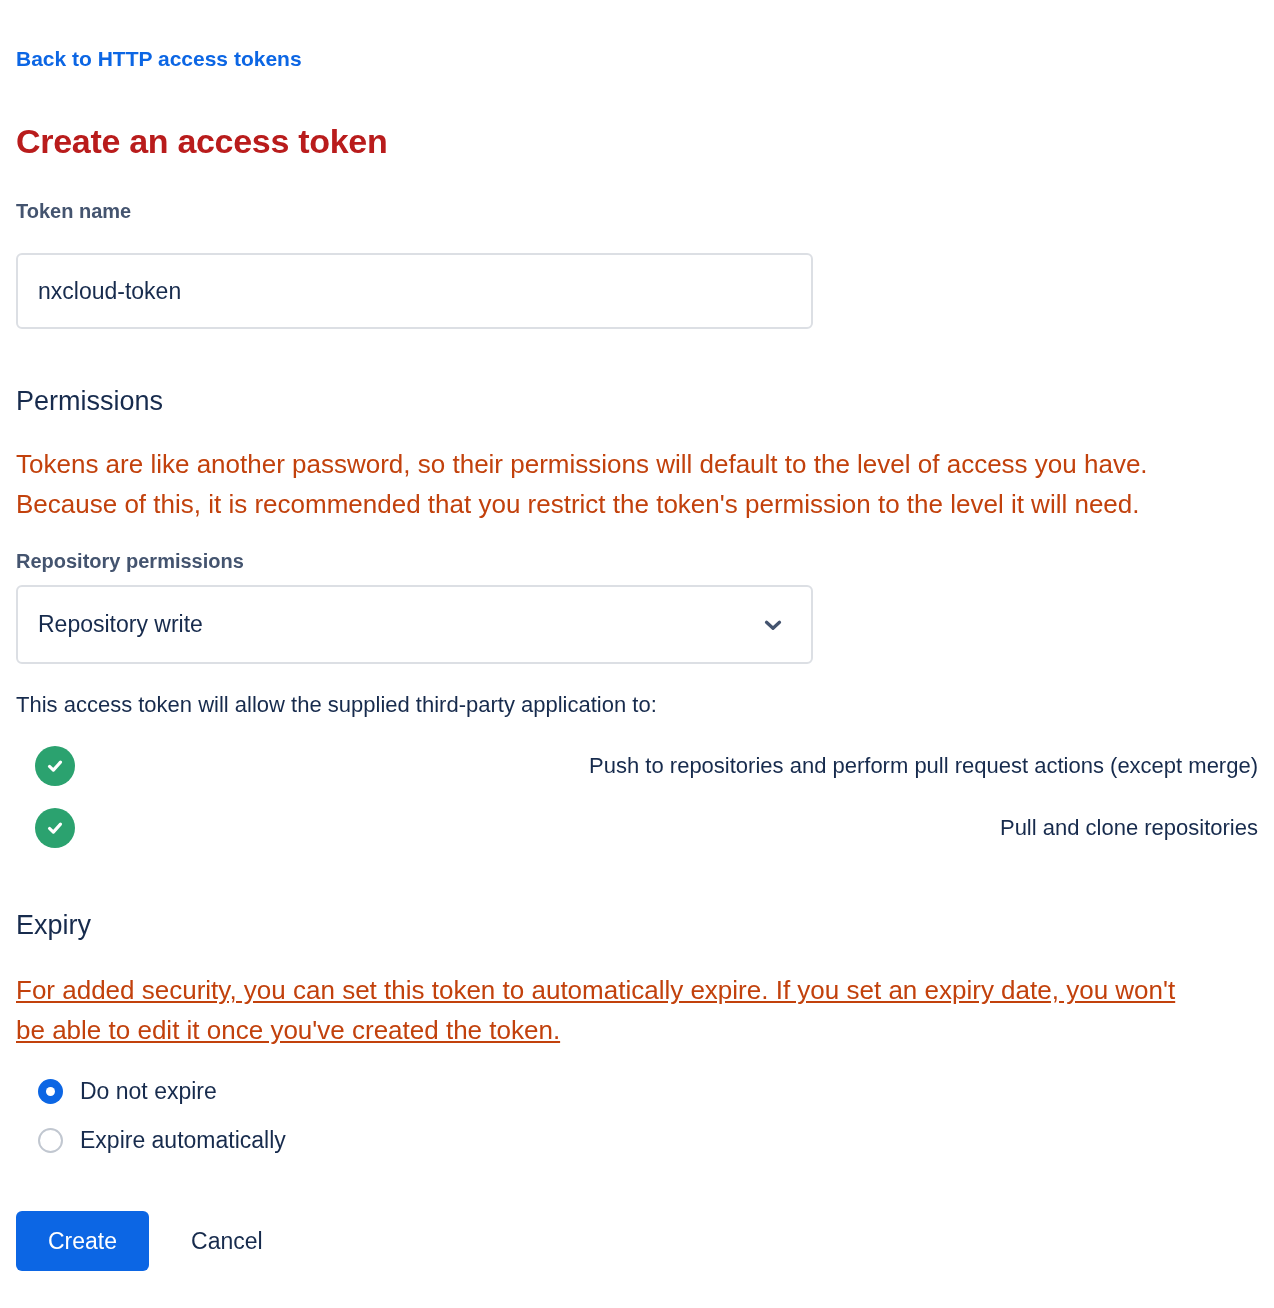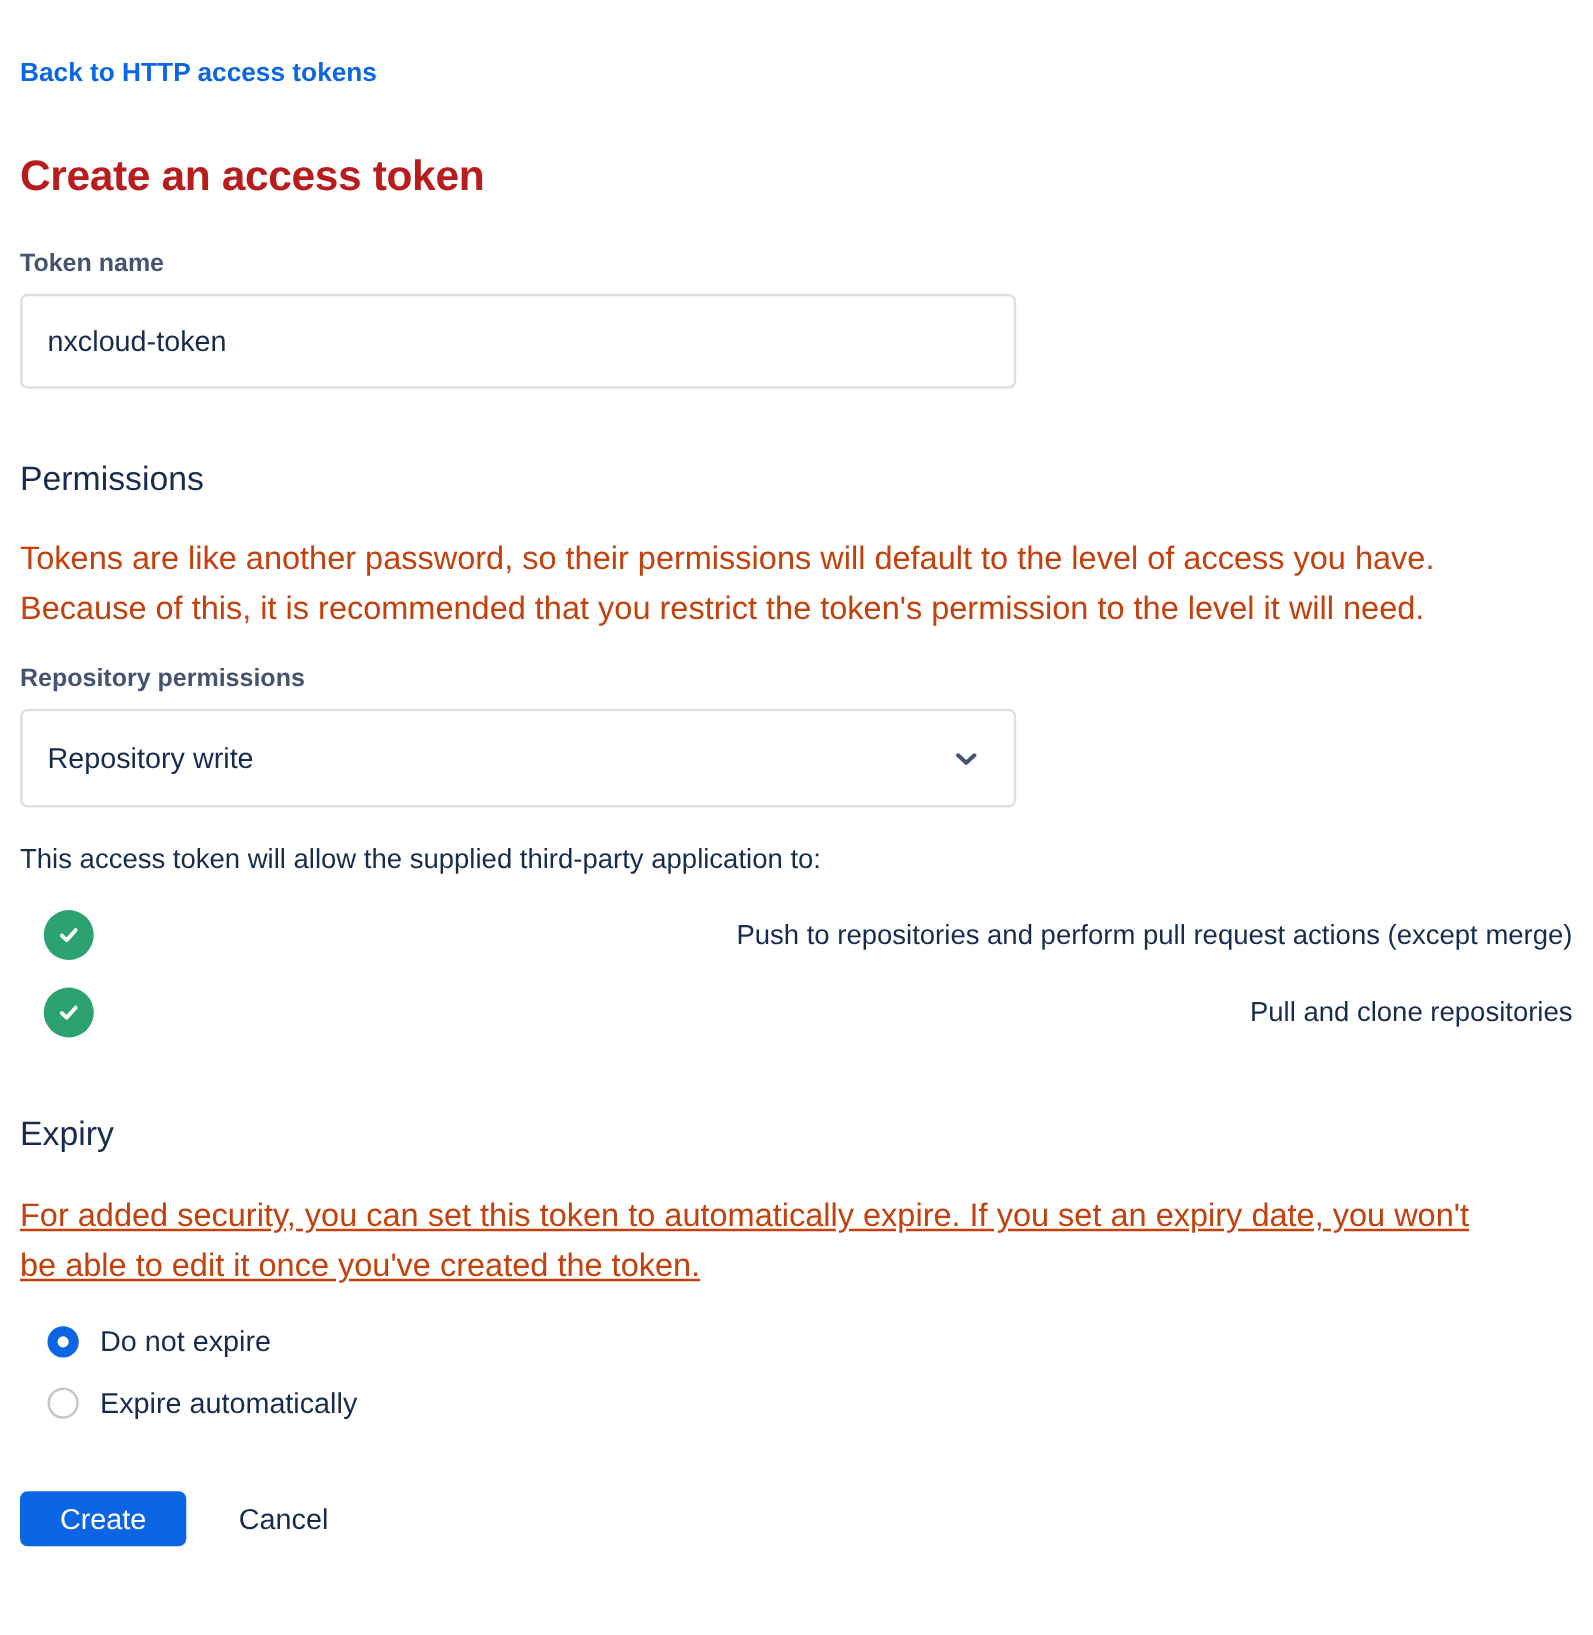--- a/index.html
+++ b/index.html
@@ -43,21 +43,21 @@
     margin-top: 38px;
     font-size: 20px;
     font-weight: 700;
     color: #44546F;
     line-height: 24px;
   }
 
   
   .text-input {
     display: block;
-    margin-top: 12px;
+    margin-top: 30px;
     width: 797px;
     height: 76px;
     border: 2px solid #DCDFE4;
     border-radius: 6px;
     padding: 0 20px;
     font-family: "Liberation Sans", "DejaVu Sans", sans-serif;
     font-size: 23px;
     color: #172B4D;
     background: #ffffff;
     outline: none;
@@ -185,21 +185,21 @@
     color: #172B4D;
   }
 
   
   .actions {
     margin-top: 57px;
     display: flex;
     align-items: center;
   }
   .create-button {
-    height: 44px;
+    height: 60px;
     padding: 0 32px;
     background: #0C66E4;
     border: none;
     border-radius: 6px;
     color: #ffffff;
     font-family: "Liberation Sans", "DejaVu Sans", sans-serif;
     font-size: 23px;
     font-weight: 500;
     cursor: pointer;
   }

